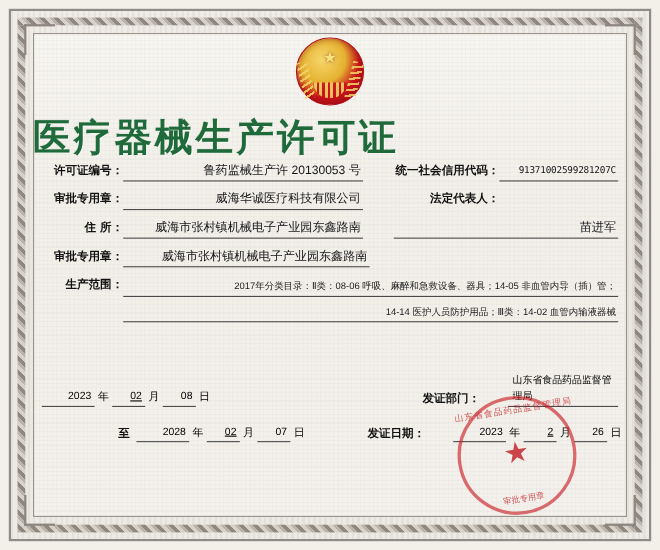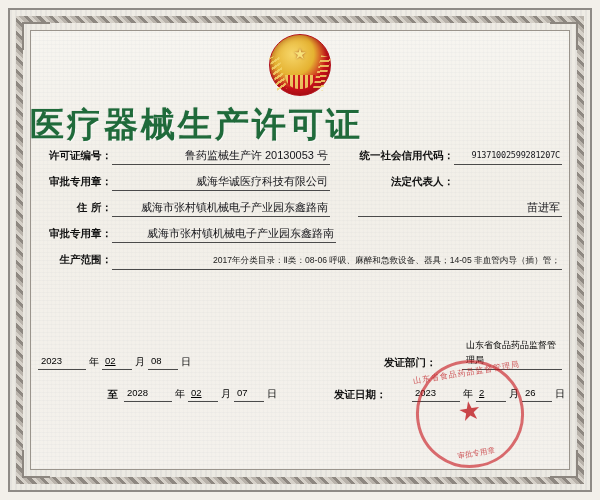--- a/index.html
+++ b/index.html
@@ -229,21 +229,21 @@
   }
   .date-right {
     flex: 1;
     display: flex;
     align-items: flex-end;
     padding-left: 6px;
     margin-left: 48px;
   }
   .date-seg {
     border-bottom: 1px solid #4a4a4a;
-    text-align: left;
+    text-align: right;
     font-size: 9.5px;
     line-height: 14px;
     padding: 0 3px 1px;
   }
   .yy { min-width: 42px; }
   .mm { min-width: 24px; text-decoration: underline; }
   .dd { min-width: 24px; }
   .unit {
     font-family: "DejaVu Serif", "Liberation Serif", serif;
     font-size: 10px;
@@ -387,20 +387,21 @@
         <div class="col-left" style="width:100%;">
           <div class="lbl w6">审批专用章：</div>
           <div class="val" style="max-width:218px;">威海市张村镇机械电子产业园东鑫路南</div>
         </div>
       </div>
 
       <div class="scope-row">
         <div class="lbl w6">生产范围：</div>
         <div class="scope-lines">
           <div class="scope-line">2017年分类目录：Ⅱ类：08-06 呼吸、麻醉和急救设备、器具；14-05 非血管内导（插）管；</div>
+          <div class="scope-line">14-14 医护人员防护用品；Ⅲ类：14-02 血管内输液器械</div>
         </div>
       </div>
 
     </div>
 
     <div class="dates">
 
       <div class="date-row">
         <div class="date-left">
           <div class="date-seg yy">2023</div>

